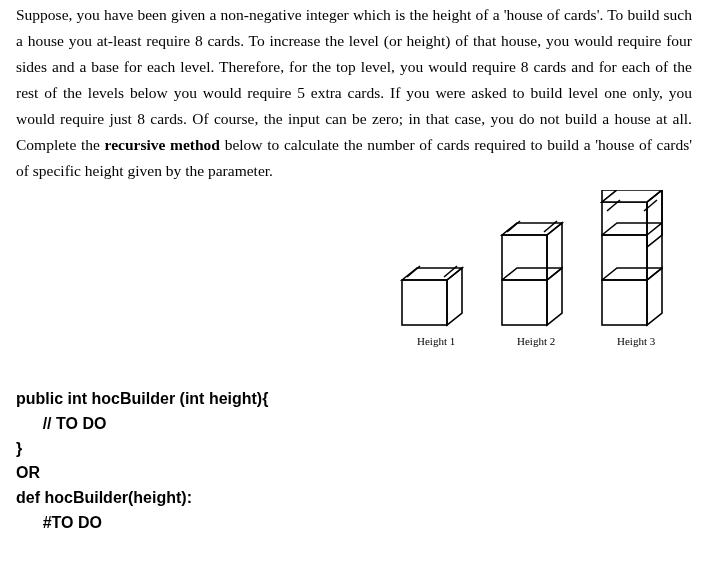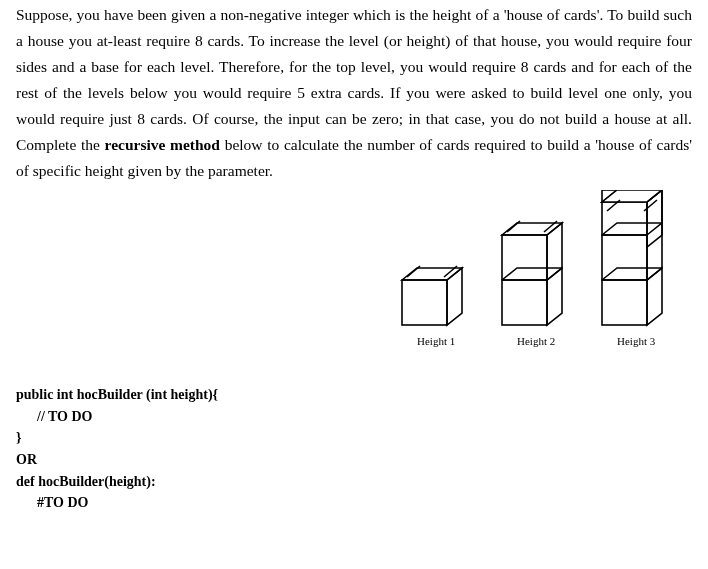--- a/index.html
+++ b/index.html
@@ -27,22 +27,22 @@
   .diagram-block {
     display: flex;
     justify-content: flex-end;
     margin: 6px 0 2px 0;
   }
   svg.houses {
     width: 330px;
     height: 170px;
   }
   .code {
-    font-family: Liberation Serif, serif;
-    font-size: 14px;
+    font-family: Liberation Sans, sans-serif;
+    font-size: 16px;
     line-height: 1.55;
     white-space: pre;
     font-weight: bold;
   }
 </style>
 </head>
 <body>
 
 <div class="page">
 

